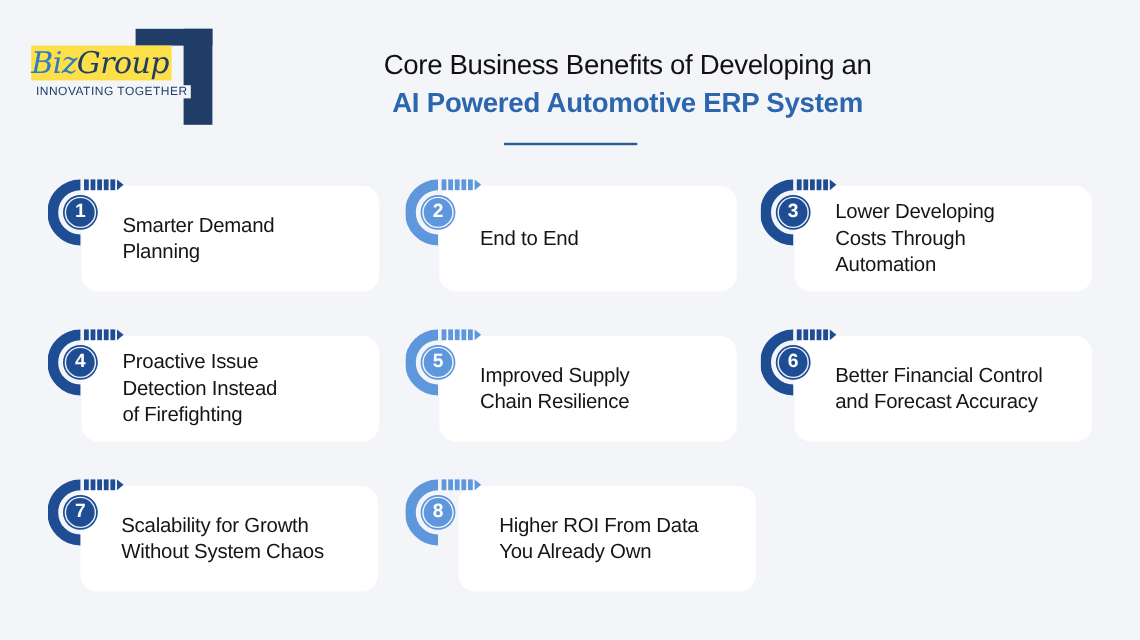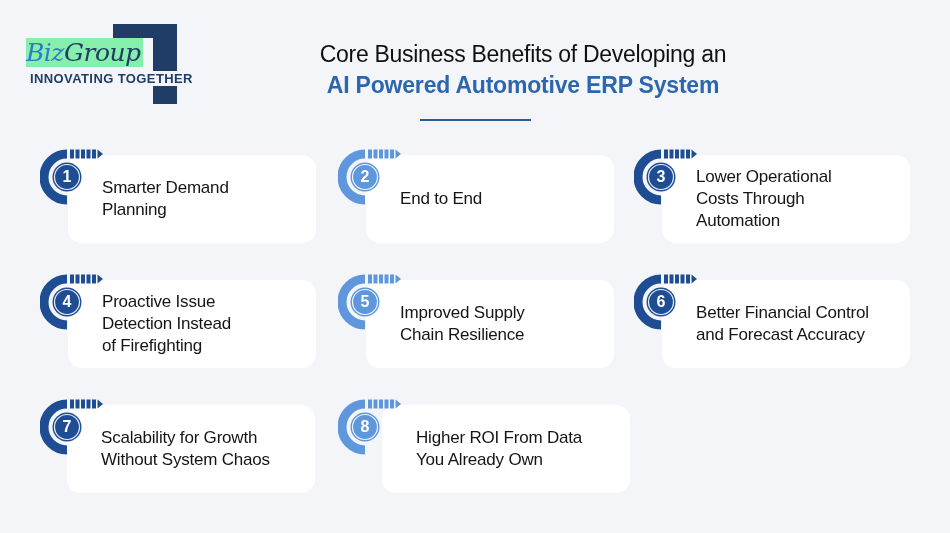--- a/index.html
+++ b/index.html
@@ -8,26 +8,26 @@
     background: #f3f5f9;
     font-family: "Liberation Sans", "DejaVu Sans", sans-serif;
     position: relative;
   }
   .logo { position: absolute; left: 22px; top: 22px; width: 135px; height: 62px; }
   .logo-frame-bottom { position: absolute; left: 131px; top: 2px; width: 24px; height: 80px; background: #1f3d66; }
   .logo-frame-top { position: absolute; left: 91px; top: 2px; width: 64px; height: 14px; background: #1f3d66; }
   .logo-word {
     position: absolute; left: 4px; top: 16px;
     font-family: "DejaVu Serif", "Liberation Serif", serif; font-style: italic;
-    font-size: 25px; color: #1f3d66; background: #86efac; padding-right: 2px; white-space: nowrap; letter-spacing: -0.5px;
+    font-size: 25px; color: #1f3d66; background: #fde047; padding-right: 2px; white-space: nowrap; letter-spacing: -0.5px;
   }
   .logo-word .biz { color: #2d7cc4; }
   .logo-tag {
-    position: absolute; left: 8px; top: 49px; font-size: 13px; color: #1f3d66;
-    letter-spacing: 0.4px; background: #f3f5f9; padding-right: 3px; white-space: nowrap; font-weight: bold;
+    position: absolute; left: 8px; top: 49px; font-size: 10px; color: #1f3d66;
+    letter-spacing: 0.4px; background: #f3f5f9; padding-right: 3px; white-space: nowrap;
   }
 
   .title { position: absolute; left: 0; width: 950px; text-align: center; margin-left: 48px; }
   .title-line1 { top: 41px; font-size: 23px; color: #111; letter-spacing: -0.3px; }
   .title-line2 { top: 72px; font-size: 23px; color: #2c66ad; font-weight: bold; letter-spacing: -0.2px; }
   .divider { position: absolute; left: 420px; top: 119px; width: 111px; height: 2px; background: #2c5a94; }
 
   .card {
     position: absolute; width: 248px; height: 88px; background: #ffffff;
     border-radius: 14px;
@@ -99,21 +99,21 @@
         <rect x="52" y="0.5" width="4" height="9" fill="#5f97dc"></rect>
         <polygon points="57.5,0.5 63,5 57.5,9.5" fill="#5f97dc"></polygon>
         <circle cx="27" cy="28" r="14.5" fill="#5f97dc"></circle>
         <circle cx="27" cy="28" r="12.5" fill="none" stroke="#ffffff" stroke-width="1.2" opacity="0.9"></circle>
       </svg>
       <div class="badge-num">2</div>
     </div>
     <div class="card" style="left: 662px; top: 155px;">
       <div class="card-text">
         <div>
-          <div>Lower Operational</div>
+          <div>Lower Developing</div>
           <div>Costs Through</div>
           <div>Automation</div>
         </div>
       </div>
     </div>
     <div class="badge" style="left: 634px; top: 149px;">
       <svg width="80" height="70">
         <path d="M 27 5 A 23 23 0 0 0 27 51" fill="none" stroke="#1e4d94" stroke-width="9"></path>
         <rect x="30" y="0.5" width="4" height="9" fill="#1e4d94"></rect>
         <rect x="35.5" y="0.5" width="4" height="9" fill="#1e4d94"></rect>

